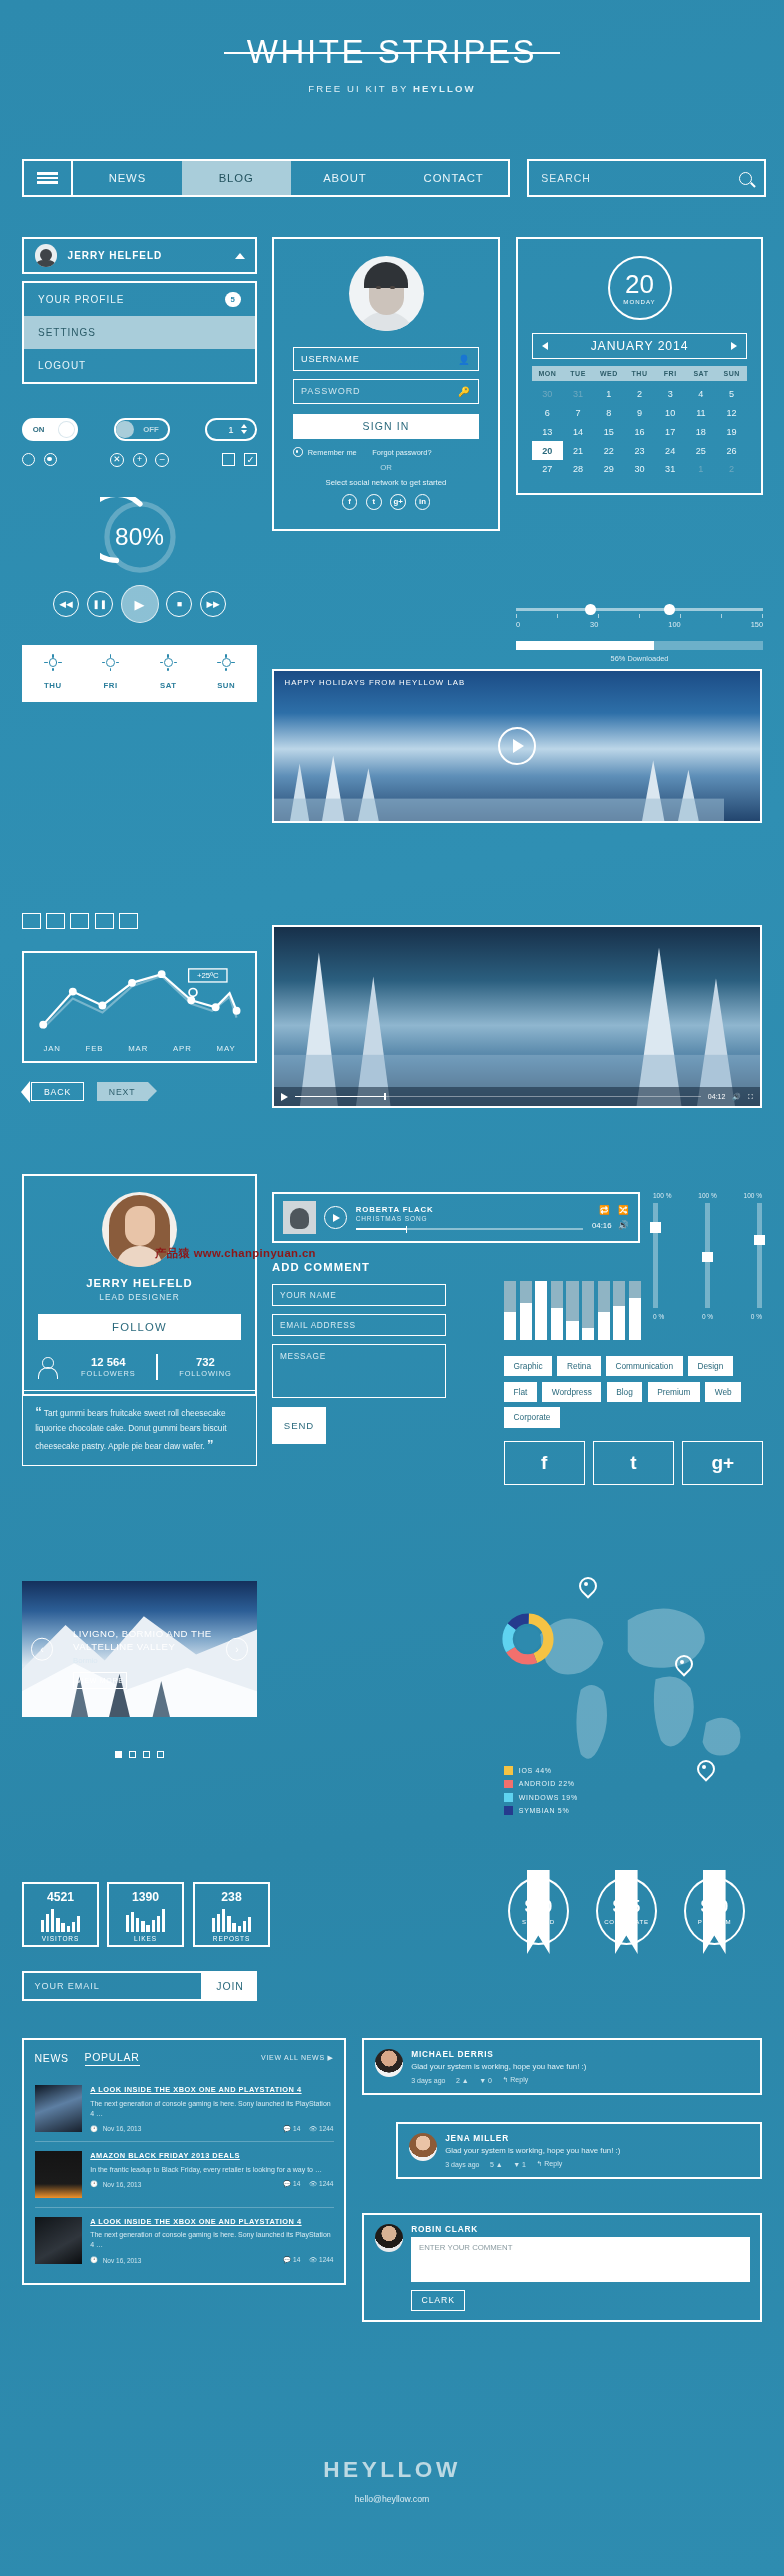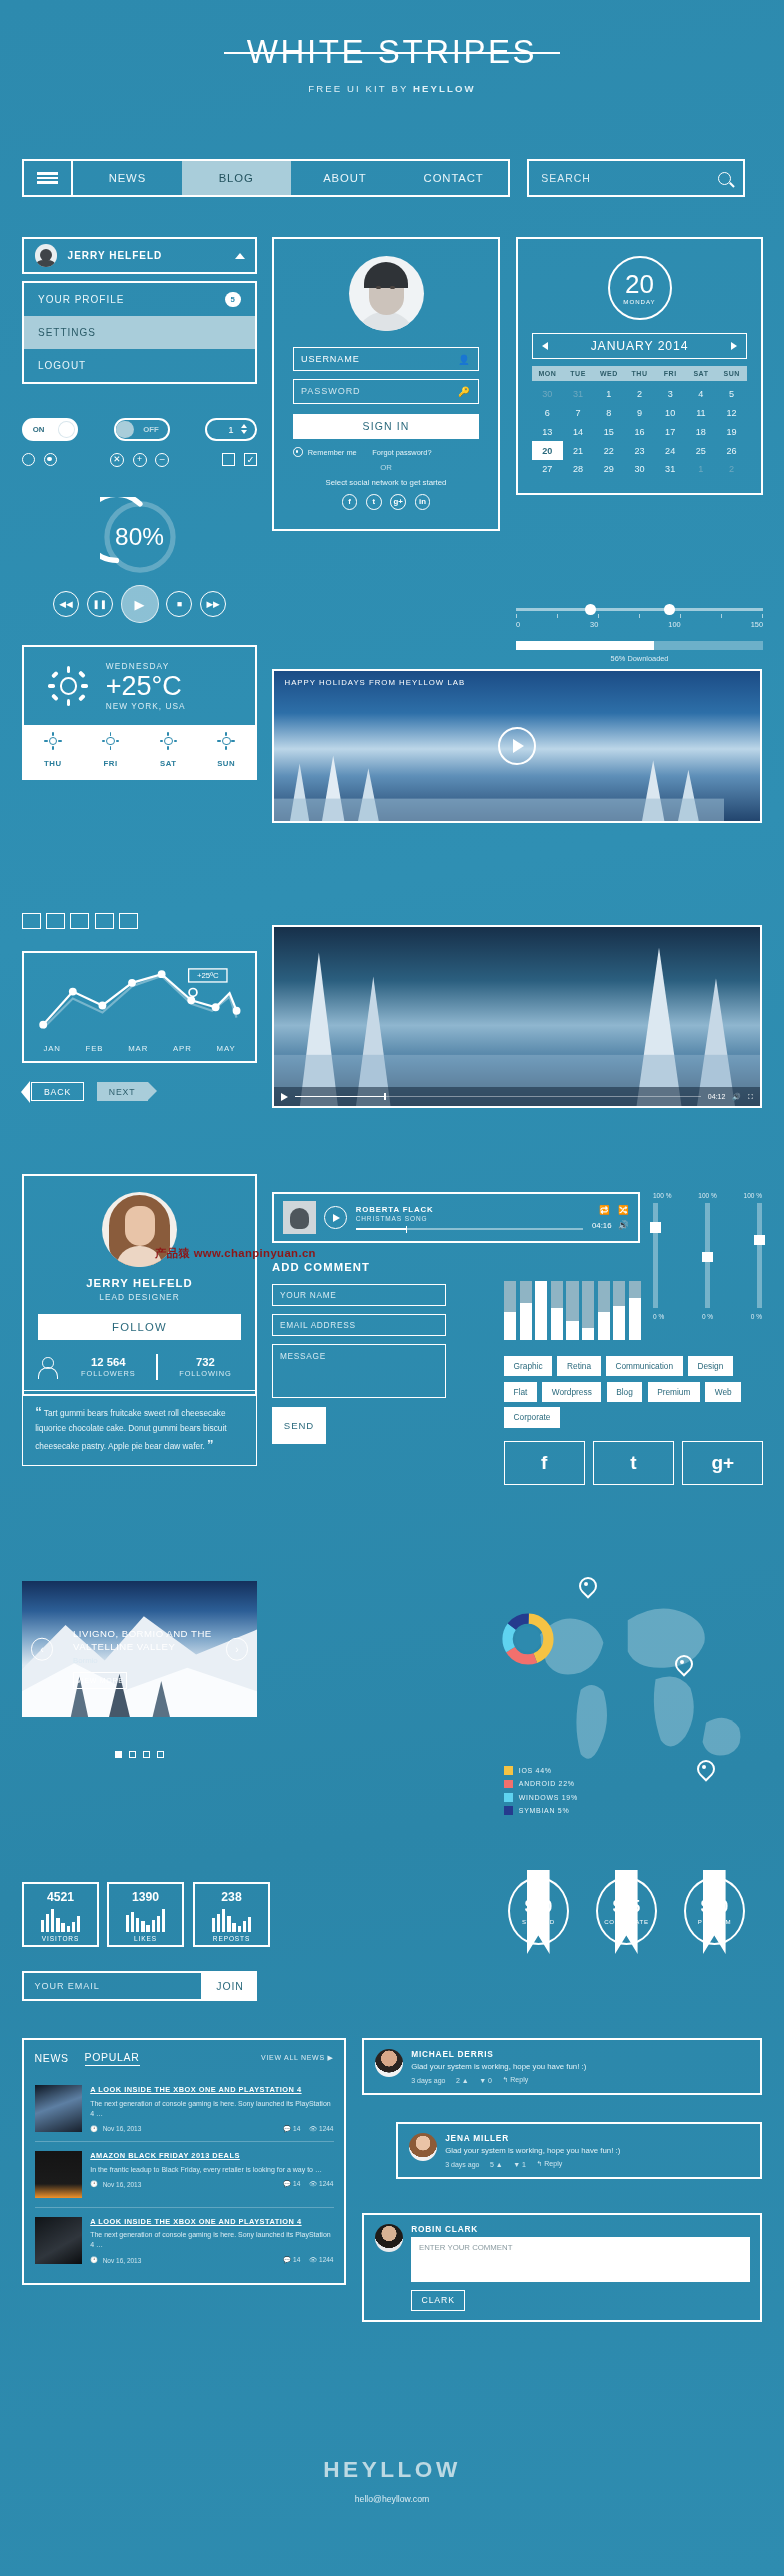--- a/index.html
+++ b/index.html
@@ -17,21 +17,21 @@
   .hdr-sub { font-size:9.6px; letter-spacing:2.1px; margin-top:12.2px; color:#dff0f6;}
   .hdr-sub b{font-weight:700;}
 
   
   .navrow{ position:absolute; left:22px; top:159px; display:flex; width:488px; height:38px;
            border:2.6px solid #fff; }
   .burger{ width:49px; display:flex; align-items:center; justify-content:center; border-right:2.6px solid #fff; }
   .burger i{ display:block; width:21px; height:2.6px; background:#fff; margin:2.2px 0; }
   .navitem{ flex:1; display:flex; align-items:center; justify-content:center; font-size:11.3px; letter-spacing:0.9px; color:#eaf6fa;}
   .navitem.active{ background:#a9cdda; color:#23535f; }
-  .search{ position:absolute; left:527px; top:159px; width:218px; height:38px; border:2.6px solid #fff;
+  .search{ position:absolute; left:527px; top:159px; width:239px; height:38px; border:2.6px solid #fff;
            display:flex; align-items:center; padding:0 12.2px; justify-content:space-between;}
   .search span{font-size:10.5px;letter-spacing:1px;color:#dcecf3;}
   .mag{width:13px;height:13px;border:1.7px solid #fff;border-radius:50%;position:relative;}
   .mag:after{content:"";position:absolute;width:1.7px;height:6.1px;background:#fff;right:-2.6px;bottom:-4.4px;transform:rotate(-45deg);}
   .userbar{position:absolute;left:22px;top:237px;width:235px;height:37px;border:2.6px solid #fff;display:flex;align-items:center;padding:0 10.5px;}
   .ava-sm{width:22.6px;height:22.6px;border-radius:50%;background:#e9eef0;margin-right:10.5px;position:relative;overflow:hidden;}
   .ava-sm:after{content:"";position:absolute;left:5.2px;top:4.4px;width:12.2px;height:12.2px;border-radius:50%;background:#3f4448;}
   .ava-sm:before{content:"";position:absolute;left:1.7px;top:15.7px;width:19px;height:10.5px;border-radius:40% 40% 0 0;background:#3f4448;}
   .userbar .nm{font-size:10px;font-weight:700;letter-spacing:1px;}
   .caret-up{margin-left:auto;width:0;height:0;border-left:5.2px solid transparent;border-right:5.2px solid transparent;border-bottom:6.1px solid #fff;}
@@ -386,38 +386,20 @@
 
   <div class="player">
     <span class="pbtn">◀◀</span>
     <span class="pbtn">❚❚</span>
     <span class="pbtn big">▶</span>
     <span class="pbtn">■</span>
     <span class="pbtn">▶▶</span>
   </div>
 
   <div class="weather">
-    <div class="top">
-      <div class="sun">
-        <span class="core"></span>
-        <i style="left:18.3px;top:0;width:3.5px;height:7px;"></i>
-        <i style="left:18.3px;bottom:0;width:3.5px;height:7px;"></i>
-        <i style="left:0;top:18.3px;width:7px;height:3.5px;"></i>
-        <i style="right:0;top:18.3px;width:7px;height:3.5px;"></i>
-        <i style="left:4.4px;top:5.2px;width:3.5px;height:7px;transform:rotate(45deg);"></i>
-        <i style="right:4.4px;top:5.2px;width:3.5px;height:7px;transform:rotate(-45deg);"></i>
-        <i style="left:4.4px;bottom:5.2px;width:3.5px;height:7px;transform:rotate(-45deg);"></i>
-        <i style="right:4.4px;bottom:5.2px;width:3.5px;height:7px;transform:rotate(45deg);"></i>
-      </div>
-      <div class="wtxt">
-        <div class="d">WEDNESDAY</div>
-        <div class="t">+25°C</div>
-        <div class="c">NEW YORK, USA</div>
-      </div>
-    </div>
     <div class="days">
       <div class="wday">
         <div class="mini">
             <span class="c2"></span>
           <i style="left:7.8px;top:0;width:1.7px;height:3.5px;"></i>
             <i style="left:7.8px;bottom:0;width:1.7px;height:3.5px;"></i>
           <i style="left:0;top:7.8px;width:3.5px;height:1.7px;"></i>
             <i style="right:0;top:7.8px;width:3.5px;height:1.7px;"></i>
           </div>
         <span>THU</span>

